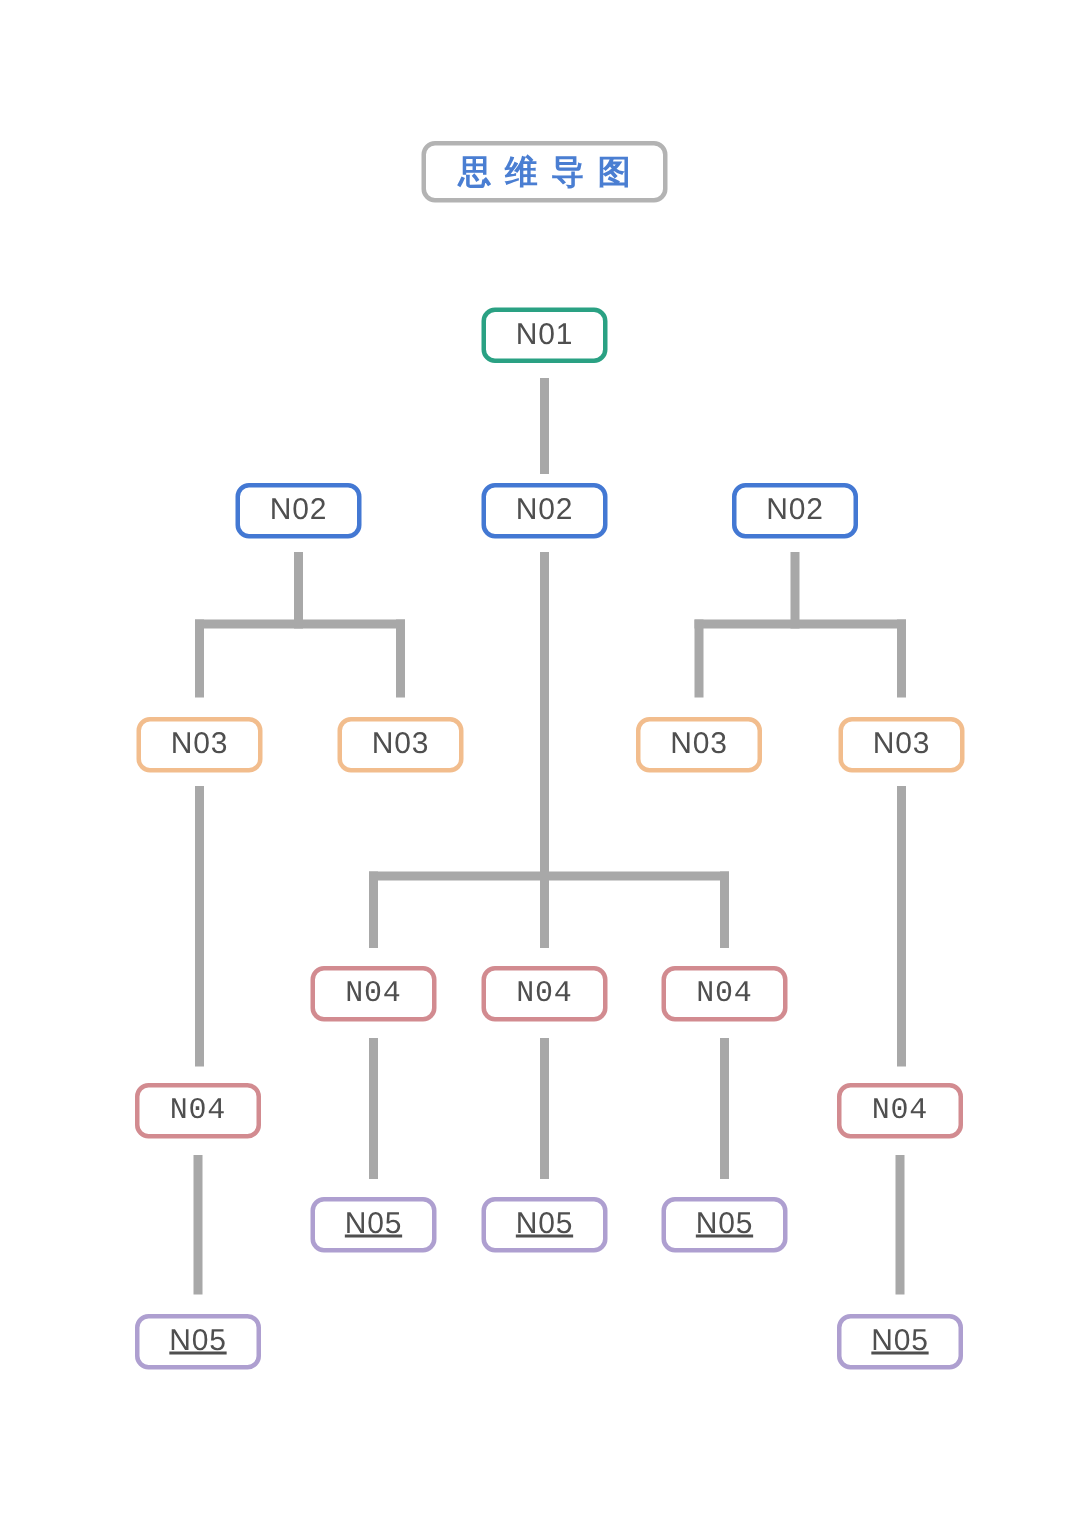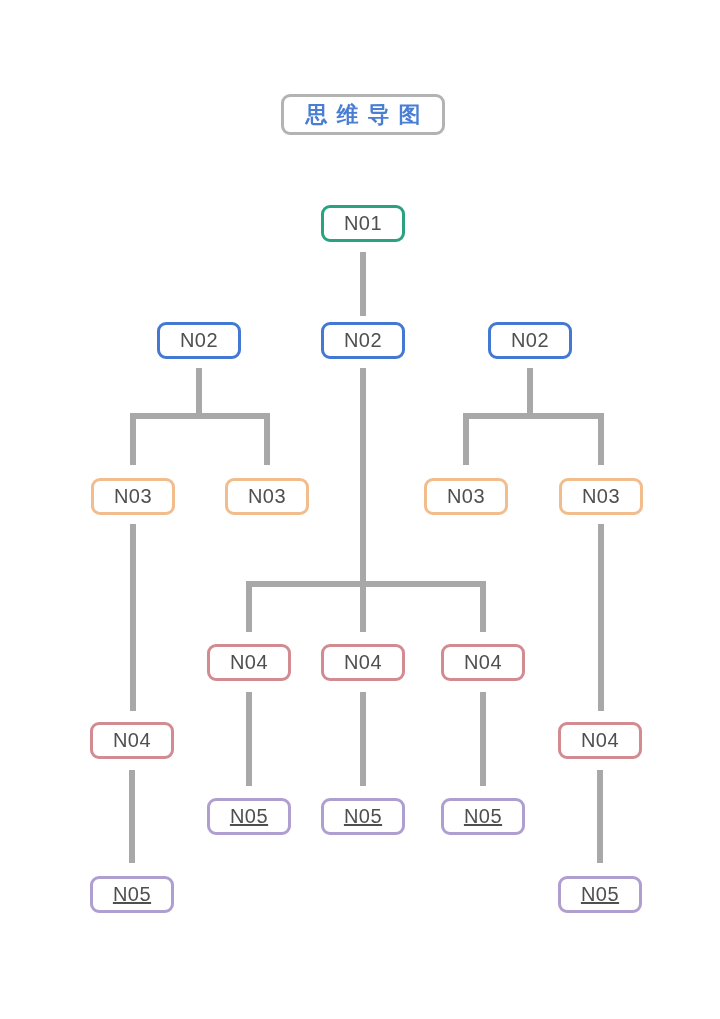--- a/index.html
+++ b/index.html
@@ -47,21 +47,21 @@
     display: flex; align-items: center; justify-content: center;
     color: var(--node_text, #4f4f4f);
     font-size: 20px;
     font-weight: 500;
     z-index: 2;
     letter-spacing: 0.5px;
   }
   .lv1 { border-color: var(--n01, #2aa183); }
   .lv2 { border-color: var(--n02, #4378d3); }
   .lv3 { border-color: var(--n03, #f2bd8d); }
-  .lv4 { border-color: var(--n04, #d28b90); }
+  .lv4 { border-color: var(--n04, #d28b90); font-family: Liberation Mono, monospace; }
   .lv5 { border-color: var(--n05, #ae9fd0); text-decoration: underline; }
 
   
   .con {
     position: absolute;
     background: var(--connector, #a8a8a8);
     z-index: 1;
   }
   .v { width: 6px; }
   .h { height: 6px; }

